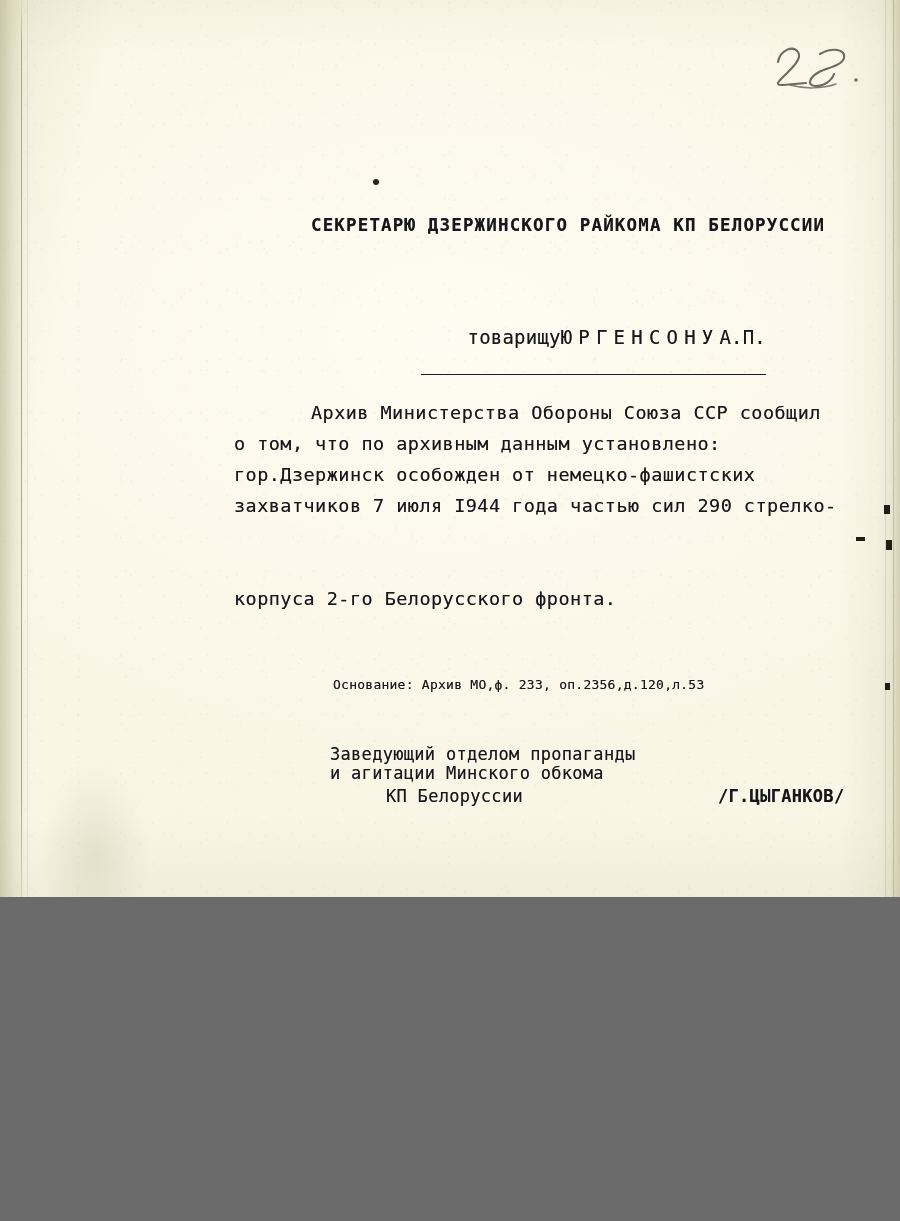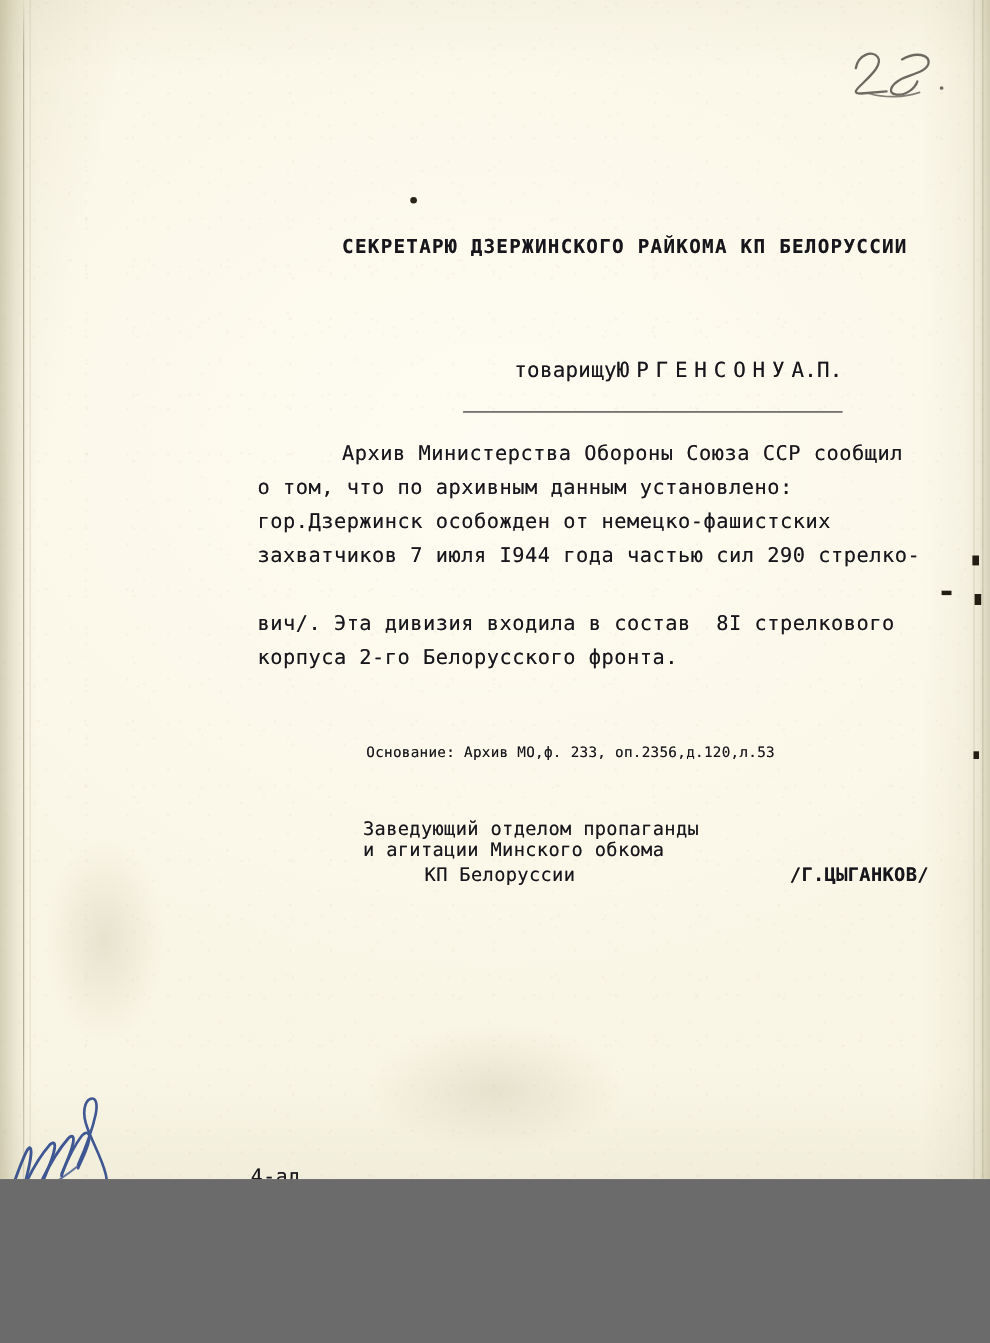--- a/index.html
+++ b/index.html
@@ -5,21 +5,21 @@
 <style>
   html, body {
     margin: 0;
     padding: 0;
     background: #6b6b6b;
   }
 
   .page {
     position: relative;
     width: 900px;
-    height: 1072px;
+    height: 897px;
     overflow: hidden;
     background: #faf6e6;
     font-family: "DejaVu Sans Mono", "Liberation Mono", monospace;
     color: #16161c;
     
     background-image:
       radial-gradient(ellipse 120% 80% at 50% 38%, rgba(255,253,244,0.85) 0%, rgba(255,253,244,0) 62%),
       linear-gradient(100deg, rgba(206,200,168,0.30) 0%, rgba(206,200,168,0.0) 11%),
       linear-gradient(270deg, rgba(198,192,160,0.26) 0%, rgba(198,192,160,0.0) 7%),
       linear-gradient(0deg, rgba(196,191,160,0.16) 0%, rgba(196,191,160,0) 9%),
@@ -230,21 +230,20 @@
   <div class="typed" id="doc-heading">СЕКРЕТАРЮ ДЗЕРЖИНСКОГО РАЙКОМА КП БЕЛОРУССИИ</div>
 
   <div class="typed" id="addressee-line">
     <span>товарищу</span><span class="spaced">ЮРГЕНСОНУ</span><span>А.П.</span>
   </div>
 
   <div class="typed body-line indent" style="top:402px;">Архив Министерства Обороны Союза ССР сообщил</div>
   <div class="typed body-line" style="top:433px;">о том, что по архивным данным установлено:</div>
   <div class="typed body-line" style="top:464px;">гор.Дзержинск особожден от немецко-фашистских</div>
   <div class="typed body-line" style="top:495px;">захватчиков 7 июля I944 года частью сил 290 стрелко-</div>
-  <div class="typed body-line" style="top:557px;">вич/. Эта дивизия входила в состав  8I стрелкового</div>
   <div class="typed body-line" style="top:588px;">корпуса 2-го Белорусского фронта.</div>
 
   <div class="typed" id="basis-line">Основание: Архив МО,ф. 233, оп.2356,д.120,л.53</div>
 
   <div class="typed sig-line" style="left:330px; top:744px;">Заведующий отделом пропаганды</div>
   <div class="typed sig-line" style="left:330px; top:763px;">и агитации Минского обкома</div>
   <div class="typed sig-line" style="left:386px; top:786px;">КП Белоруссии</div>
   <div class="typed sig-line" style="left:694px; top:786px; font-weight:700;margin-left:24px;">/Г.ЦЫГАНКОВ/</div>
 
   <div class="typed" id="footer-code">4-ад</div>

